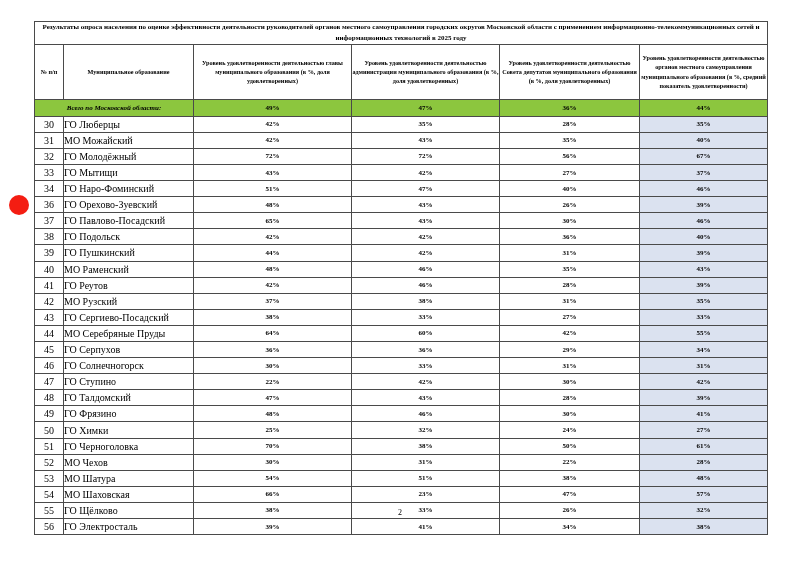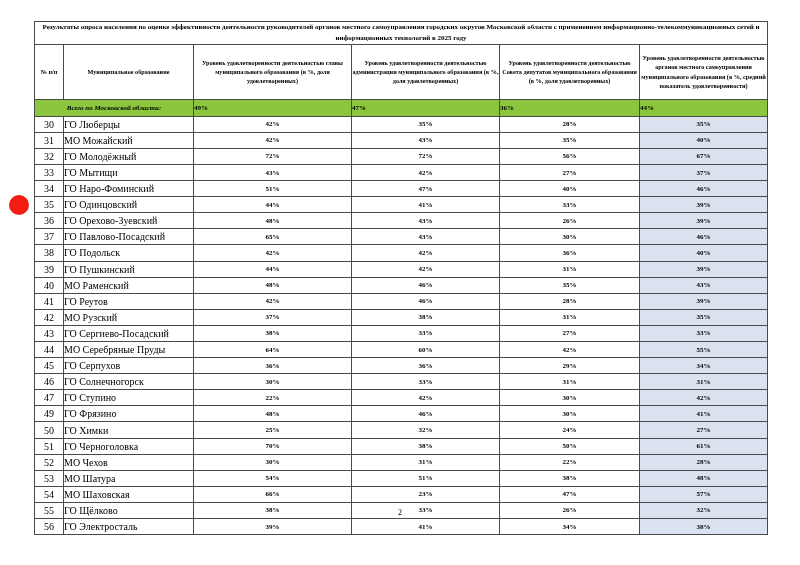--- a/index.html
+++ b/index.html
@@ -66,20 +66,21 @@
     font-size: 7.0px;
     height: 16px;
     margin-top: 23px;
   }
   .sum-label {
     text-align: center;
     font-style: italic;
     padding-left: 6px;
   }
   .sum-val {
+    text-align: center;
   }
   .data-row td {
     height: 15.1px;
     font-size: 7.1px;
     color: #000;
   }
   td.c-num {
     text-align: center;
     font-weight: normal;
     font-size: 10px;
@@ -189,28 +190,20 @@
         </tr>
         <tr class="data-row">
           <td class="c-num">34</td>
           <td class="c-name">ГО Наро-Фоминский</td>
           <td class="c-val">51%</td>
           <td class="c-val">47%</td>
           <td class="c-val">40%</td>
           <td class="c-avg">46%</td>
         </tr>
         <tr class="data-row">
-          <td class="c-num">35</td>
-          <td class="c-name">ГО Одинцовский</td>
-          <td class="c-val">44%</td>
-          <td class="c-val">41%</td>
-          <td class="c-val">33%</td>
-          <td class="c-avg">39%</td>
-        </tr>
-        <tr class="data-row">
           <td class="c-num">36</td>
           <td class="c-name">ГО Орехово-Зуевский</td>
           <td class="c-val">48%</td>
           <td class="c-val">43%</td>
           <td class="c-val">26%</td>
           <td class="c-avg">39%</td>
         </tr>
         <tr class="data-row">
           <td class="c-num">37</td>
           <td class="c-name">ГО Павлово-Посадский</td>
@@ -293,20 +286,28 @@
         </tr>
         <tr class="data-row">
           <td class="c-num">47</td>
           <td class="c-name">ГО Ступино</td>
           <td class="c-val">22%</td>
           <td class="c-val">42%</td>
           <td class="c-val">30%</td>
           <td class="c-avg">42%</td>
         </tr>
         <tr class="data-row">
+          <td class="c-num">48</td>
+          <td class="c-name">ГО Талдомский</td>
+          <td class="c-val">47%</td>
+          <td class="c-val">43%</td>
+          <td class="c-val">28%</td>
+          <td class="c-avg">39%</td>
+        </tr>
+        <tr class="data-row">
           <td class="c-num">49</td>
           <td class="c-name">ГО Фрязино</td>
           <td class="c-val">48%</td>
           <td class="c-val">46%</td>
           <td class="c-val">30%</td>
           <td class="c-avg">41%</td>
         </tr>
         <tr class="data-row">
           <td class="c-num">50</td>
           <td class="c-name">ГО Химки</td>

